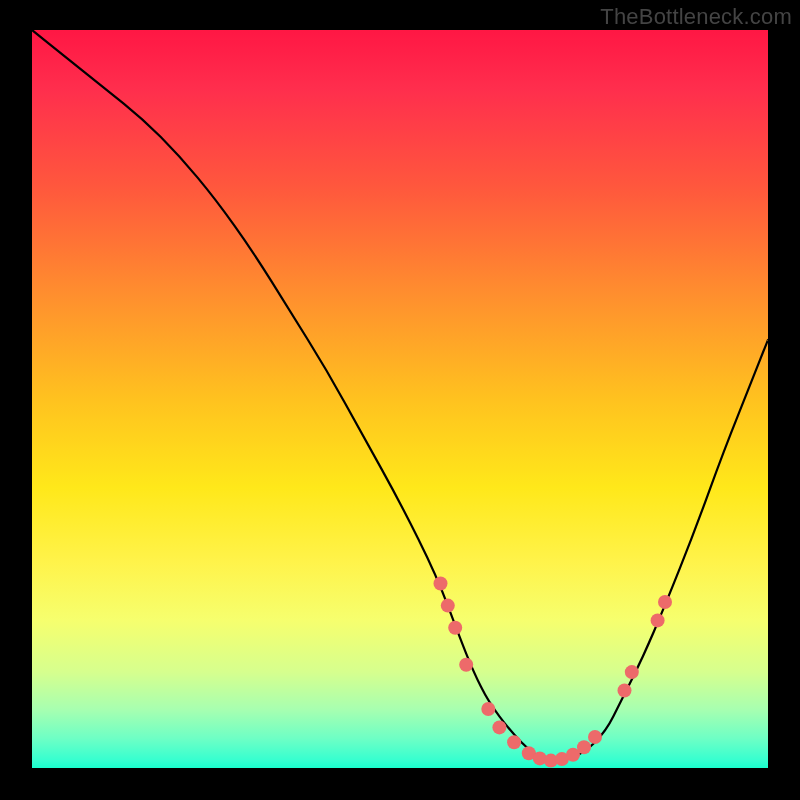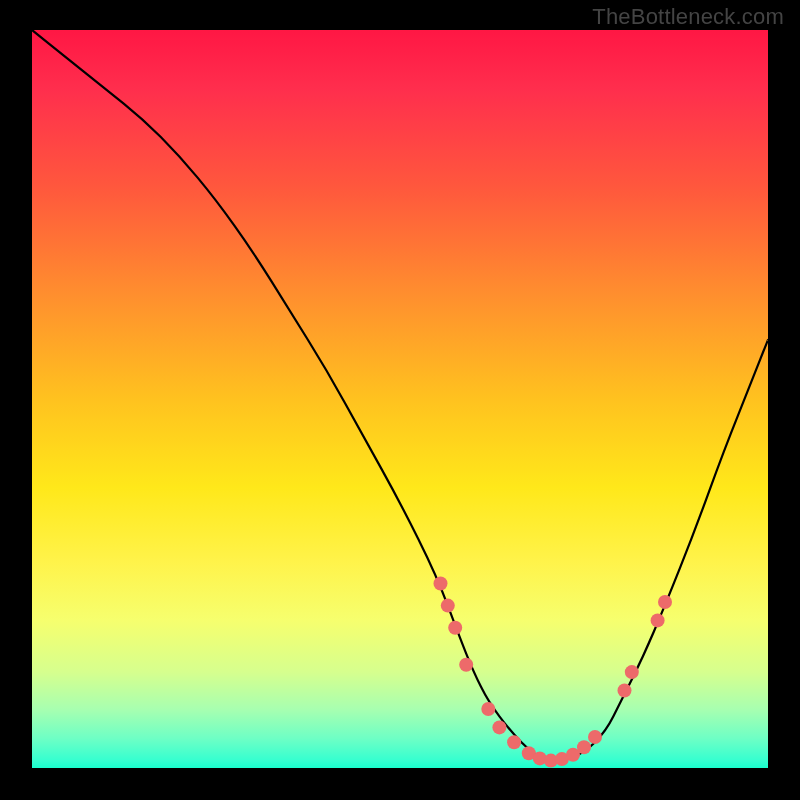--- a/index.html
+++ b/index.html
@@ -6,21 +6,21 @@
   body {
     width: 800px;
     height: 800px;
     background: #000;
     position: relative;
     font-family: Arial, sans-serif;
   }
   .watermark {
     position: absolute;
     top: 4px;
-    right: 16px;
+    right: 8px;
     color: #444;
     font-size: 22px;
     font-weight: 500;
     z-index: 10;
     letter-spacing: 0.2px;
   }
   .plot-area {
     position: absolute;
     left: 32px;
     top: 30px;

